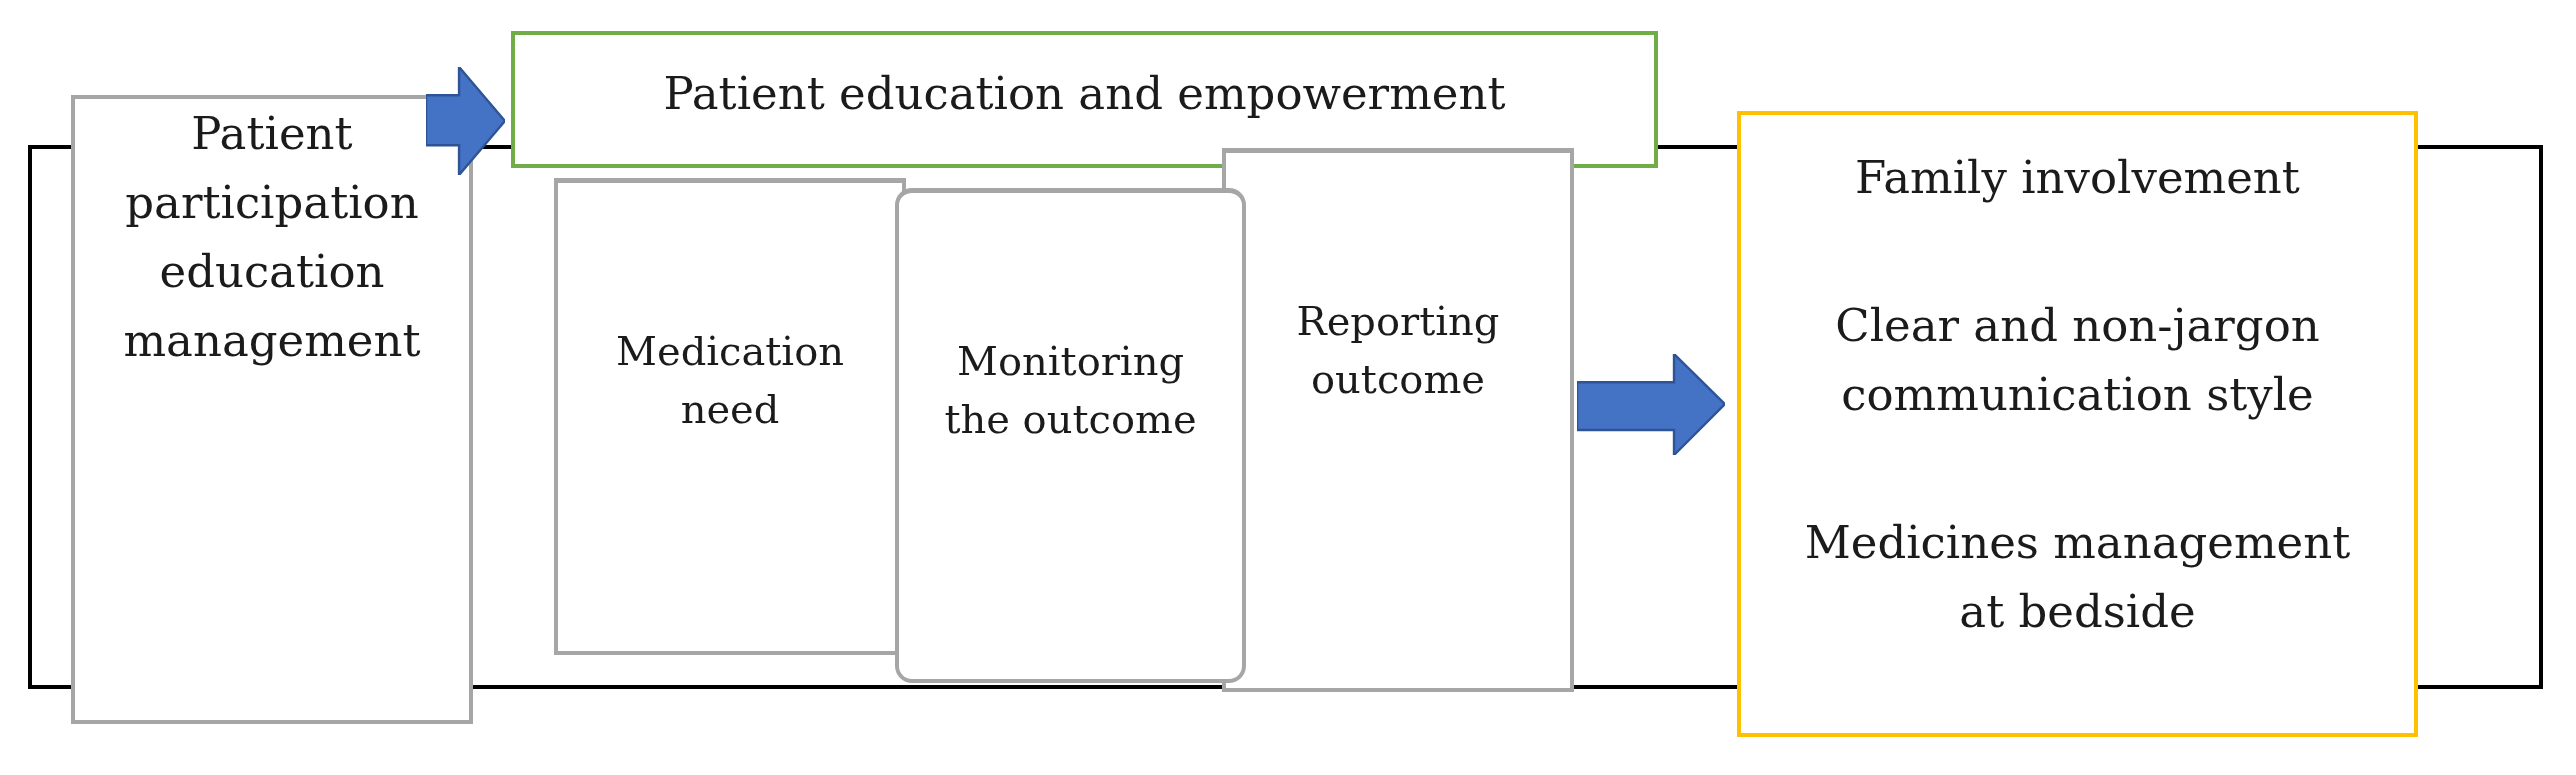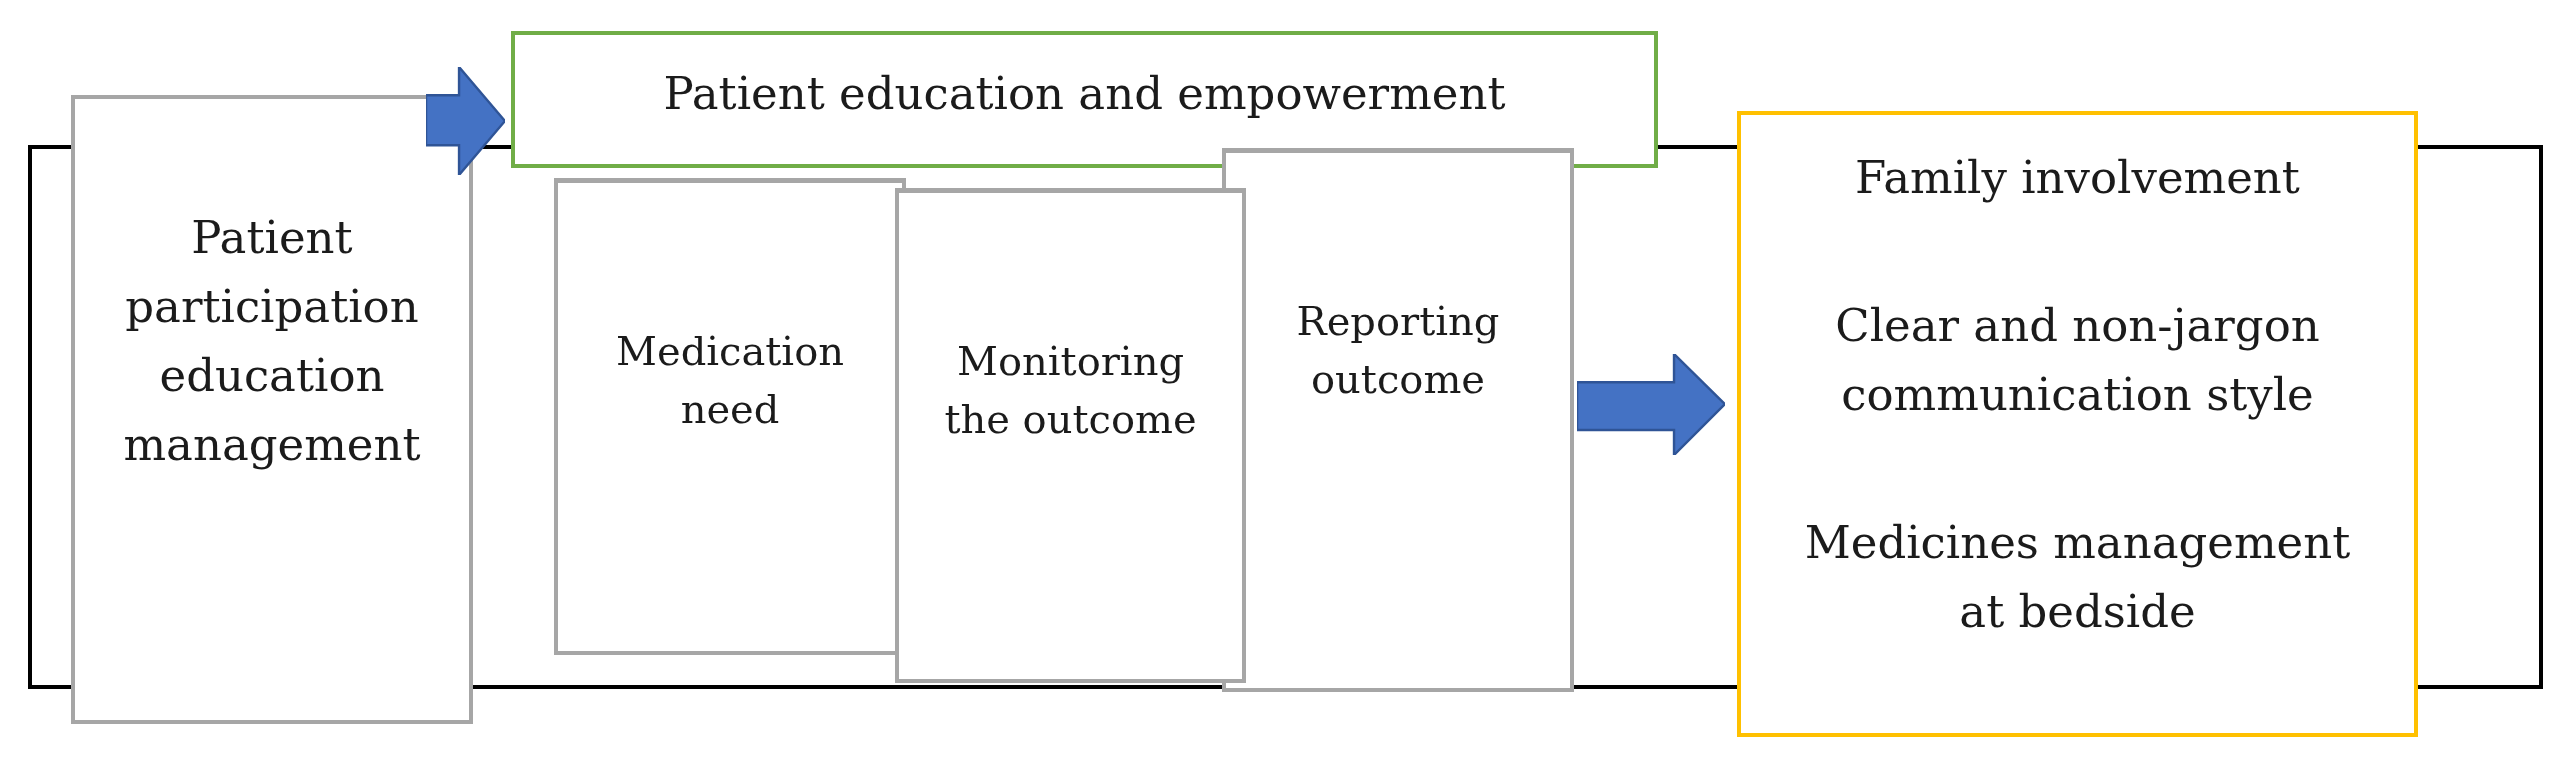--- a/index.html
+++ b/index.html
@@ -18,41 +18,41 @@
   .outer-frame{
     position:absolute; left:28px; top:145px; width:2515px; height:544px;
     border:4.8px solid var(--frame_black); background:transparent; z-index:1;
   }
   .box{position:absolute; background:#fff;}
   .left-box{
     left:71px; top:95px; width:402px; height:629px;
     border:4px solid var(--gray_border); z-index:2;
   }
   .left-box .lines{
-    position:absolute; inset:0; padding-top:104px;
+    position:absolute; inset:0; 
     font-size:45px; line-height:69px; text-align:center;
   }
   .green-box{
     left:511px; top:31px; width:1147px; height:137px;
     border:4.8px solid var(--green_border); z-index:3;
     display:flex; align-items:center; justify-content:center;
     padding-bottom:11.3px;
   }
   .green-box .green-label{font-size:45px; text-align:center;}
   .sub-box{
     border:4px solid var(--gray_border);
     border-top-width:5.7px; border-bottom-width:4.8px;
   }
   .sub-box .lines{
     position:absolute; inset:0; padding-top:139px;
     font-size:40px; line-height:58px; text-align:center;
   }
   .box-medication{left:554px;  top:153px; width:352px; height:477px; z-index:4;margin-top:25px;}
   .box-reporting {left:1222px; top:148px; width:352px; height:544px; z-index:4;}
-  .box-monitoring{left:895px; top:188px; width:351px; height:495px; z-index:5;}
+  .box-monitoring{left:895px; top:188px; width:351px; height:495px; z-index:5;border-radius:17px;}
   .arrow{position:absolute; z-index:6; display:block;}
   .arrow-1{left:426px; top:67px;  width:79px;  height:108px;}
   .arrow-2{left:1577px; top:354px; width:148px; height:101px;}
   .yellow-box{
     left:1737px; top:111px; width:681px; height:626px;
     border:4.8px solid var(--yellow_border); z-index:7;
   }
   .yellow-box .paras{
     position:absolute; inset:0; padding-top:28px;
     font-size:45px; line-height:69px; text-align:center;

